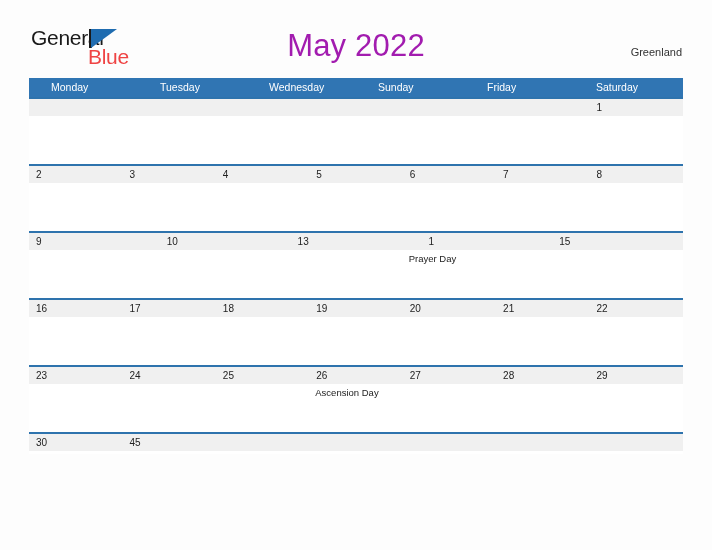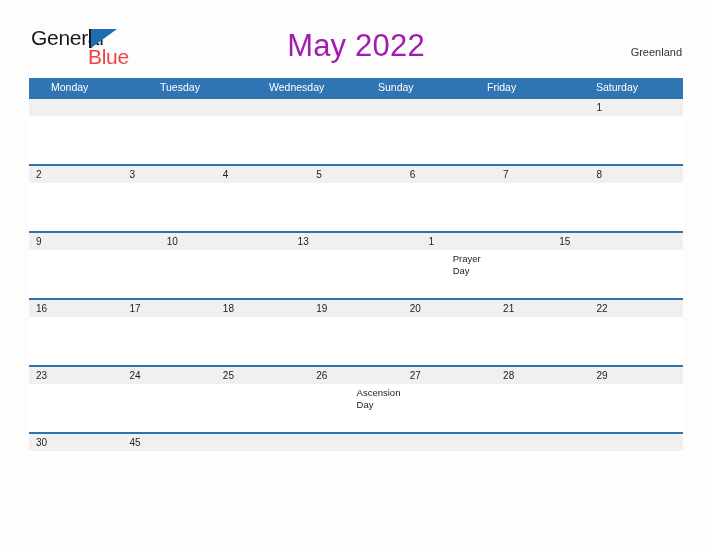--- a/index.html
+++ b/index.html
@@ -152,21 +152,20 @@
   }
   .event-cell {
     flex: 1 1 0;
     box-sizing: border-box;
     padding: 3px 5px 0 6px;
   }
   .event-text {
     font-size: 9.5px;
     color: #222222;
     line-height: 12px;
-    margin-left: 44px;
   }
 </style>
 </head>
 <body>
 
 <div class="page">
 
   <div class="topbar">
 
     <div class="logo">

